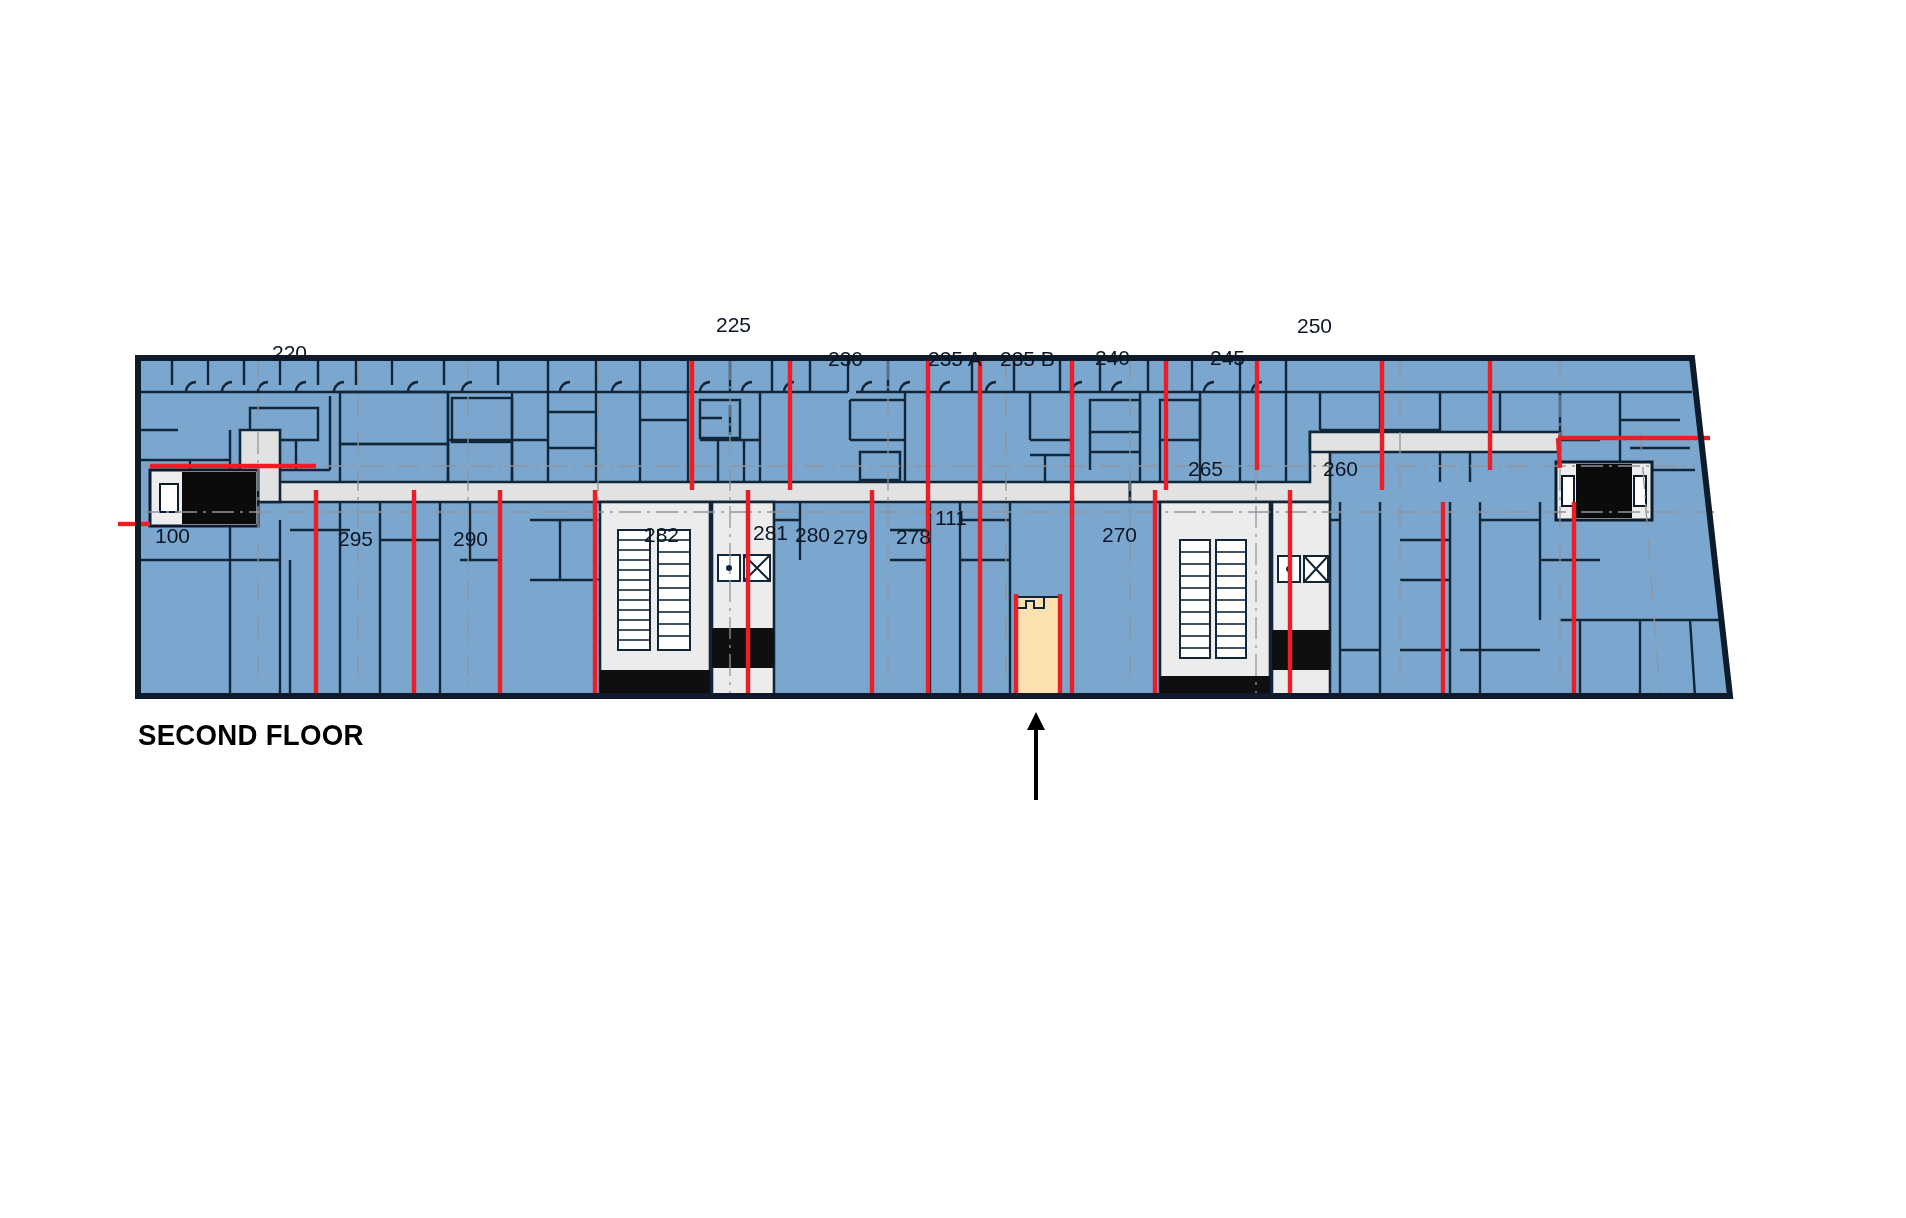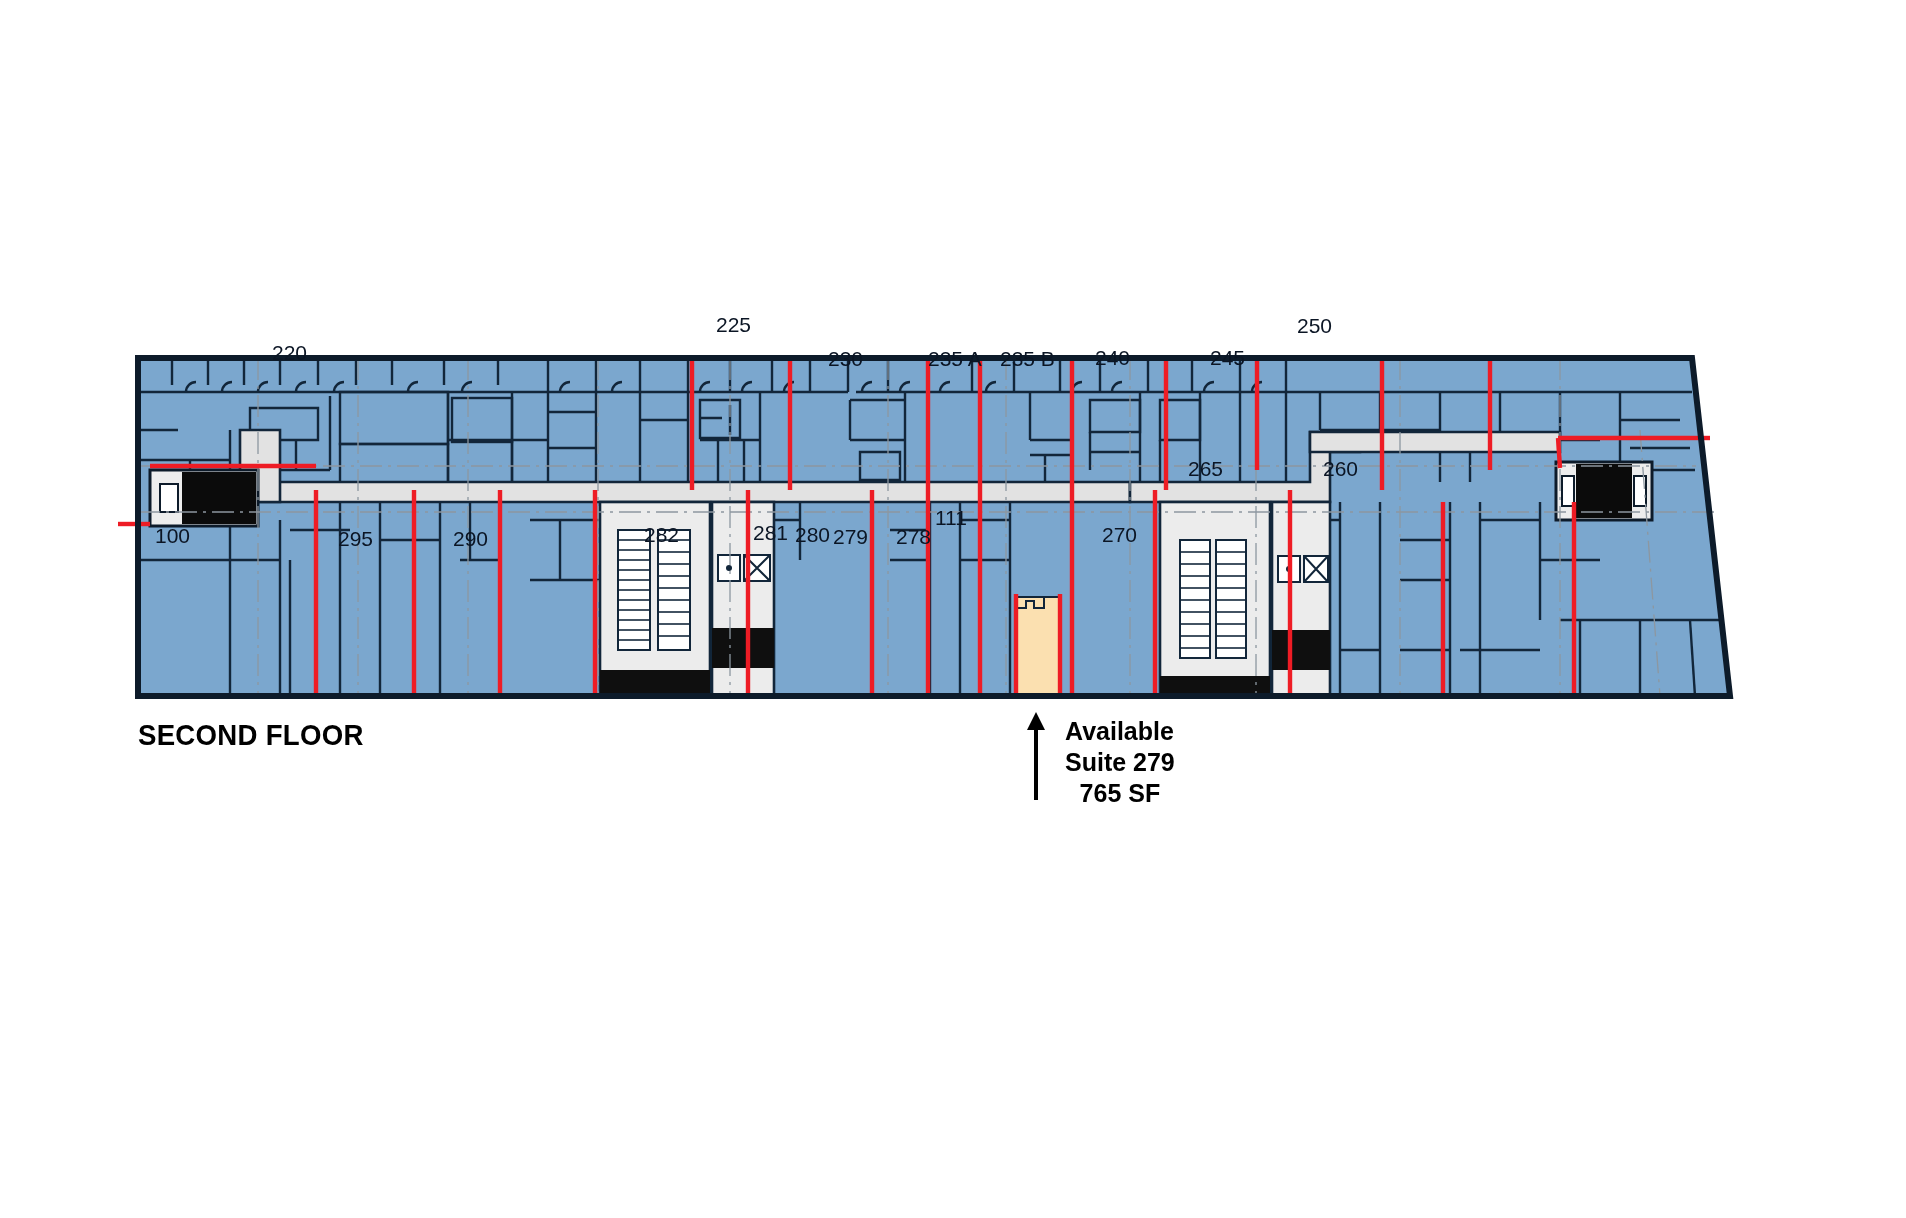--- a/index.html
+++ b/index.html
@@ -449,19 +449,14 @@
     </g>
 
     <g>
       <line x1="1036" y1="800" x2="1036" y2="722" stroke="#000000" stroke-width="4"></line>
       <path d="M1036,712 L1045,730 L1027,730 Z" fill="#000000"></path>
     </g>
   </svg>
 
   <div class="floor-title">SECOND FLOOR</div>
 
-  <div class="callout">
-    <span class="line1">Available</span>
-    <span class="line2">Suite 279</span>
-    <span class="line3">765 SF</span>
-  </div>
 
 </div>
 
 </body></html>

